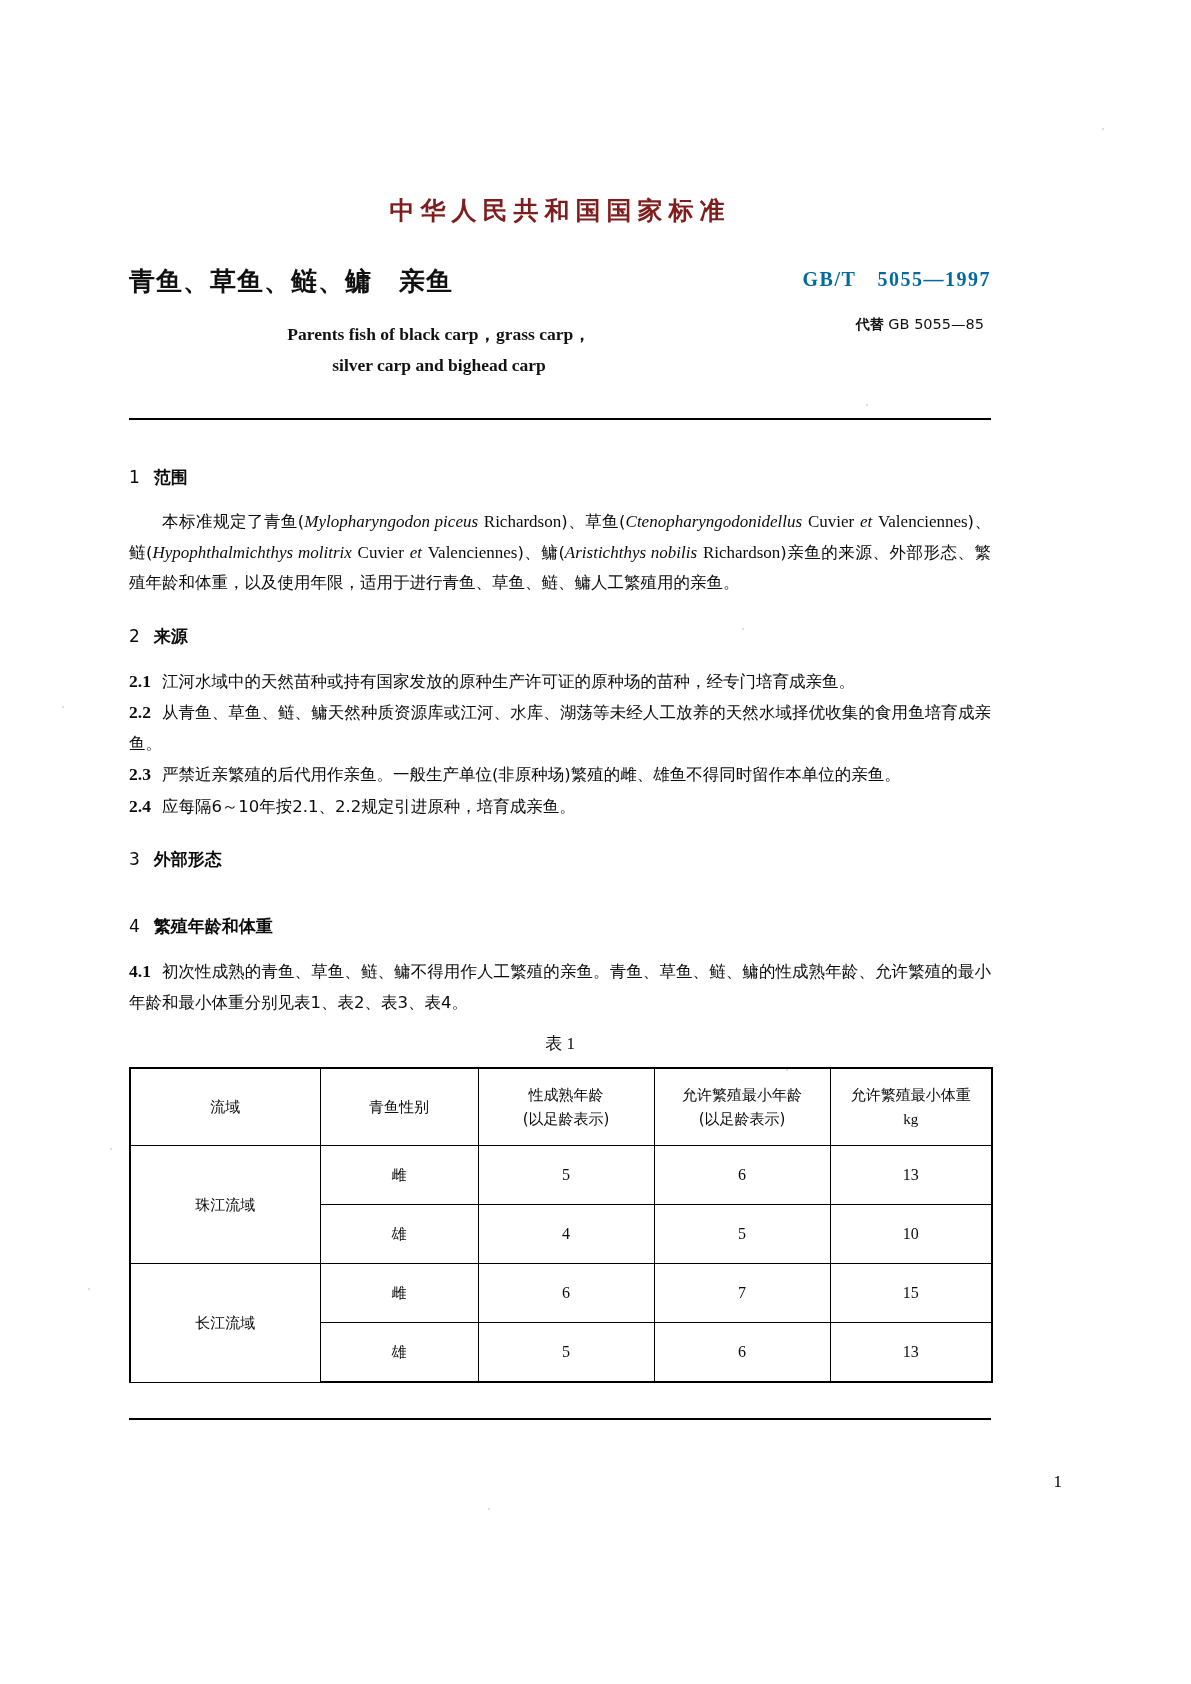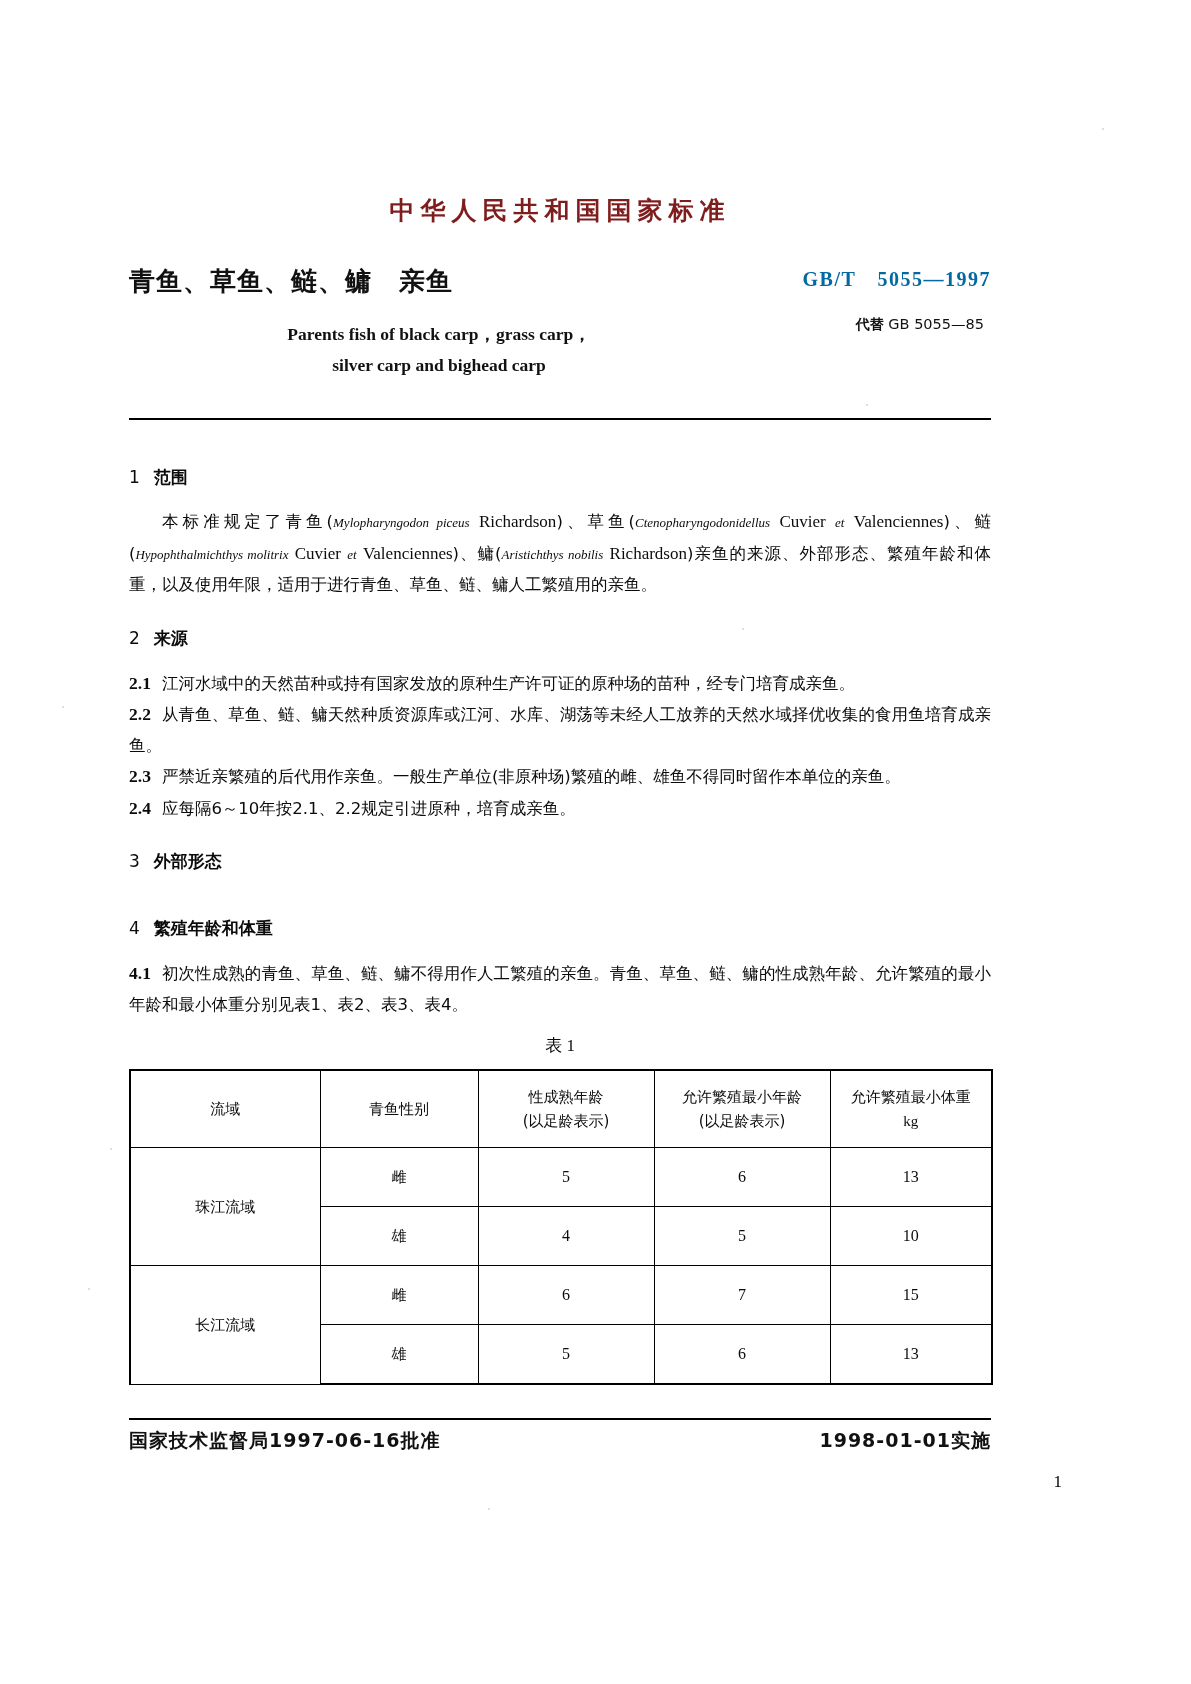--- a/index.html
+++ b/index.html
@@ -153,21 +153,21 @@
     margin-right: 11px;
     font-weight: bold;
   }
 
   .gap-sm { height: 14px; }
   .gap-md { height: 22px; }
 
   i.sci {
     font-style: italic;
     font-family: "Liberation Serif", "DejaVu Serif", serif;
-    font-size: 13px;
+    font-size: 17px;
   }
   span.rom {
     font-family: "Liberation Serif", "DejaVu Serif", serif;
     font-size: 17px;
   }
 
   
   .table-caption {
     text-align: center;
     font-family: "Liberation Serif", "DejaVu Serif", serif;
@@ -388,19 +388,15 @@
             <td class="numcell outer-b">6</td>
             <td class="numcell outer-b outer-r">13</td>
           </tr>
         </tbody>
       </table>
 
     </div>
   </div>
 
   <div class="footer-rule"></div>
-  <div class="footer-row">
-    <div>国家技术监督局1997-06-16批准</div>
-    <div>1998-01-01实施</div>
-  </div>
   <div class="page-num">1</div>
 
 </div>
 
 </body></html>

